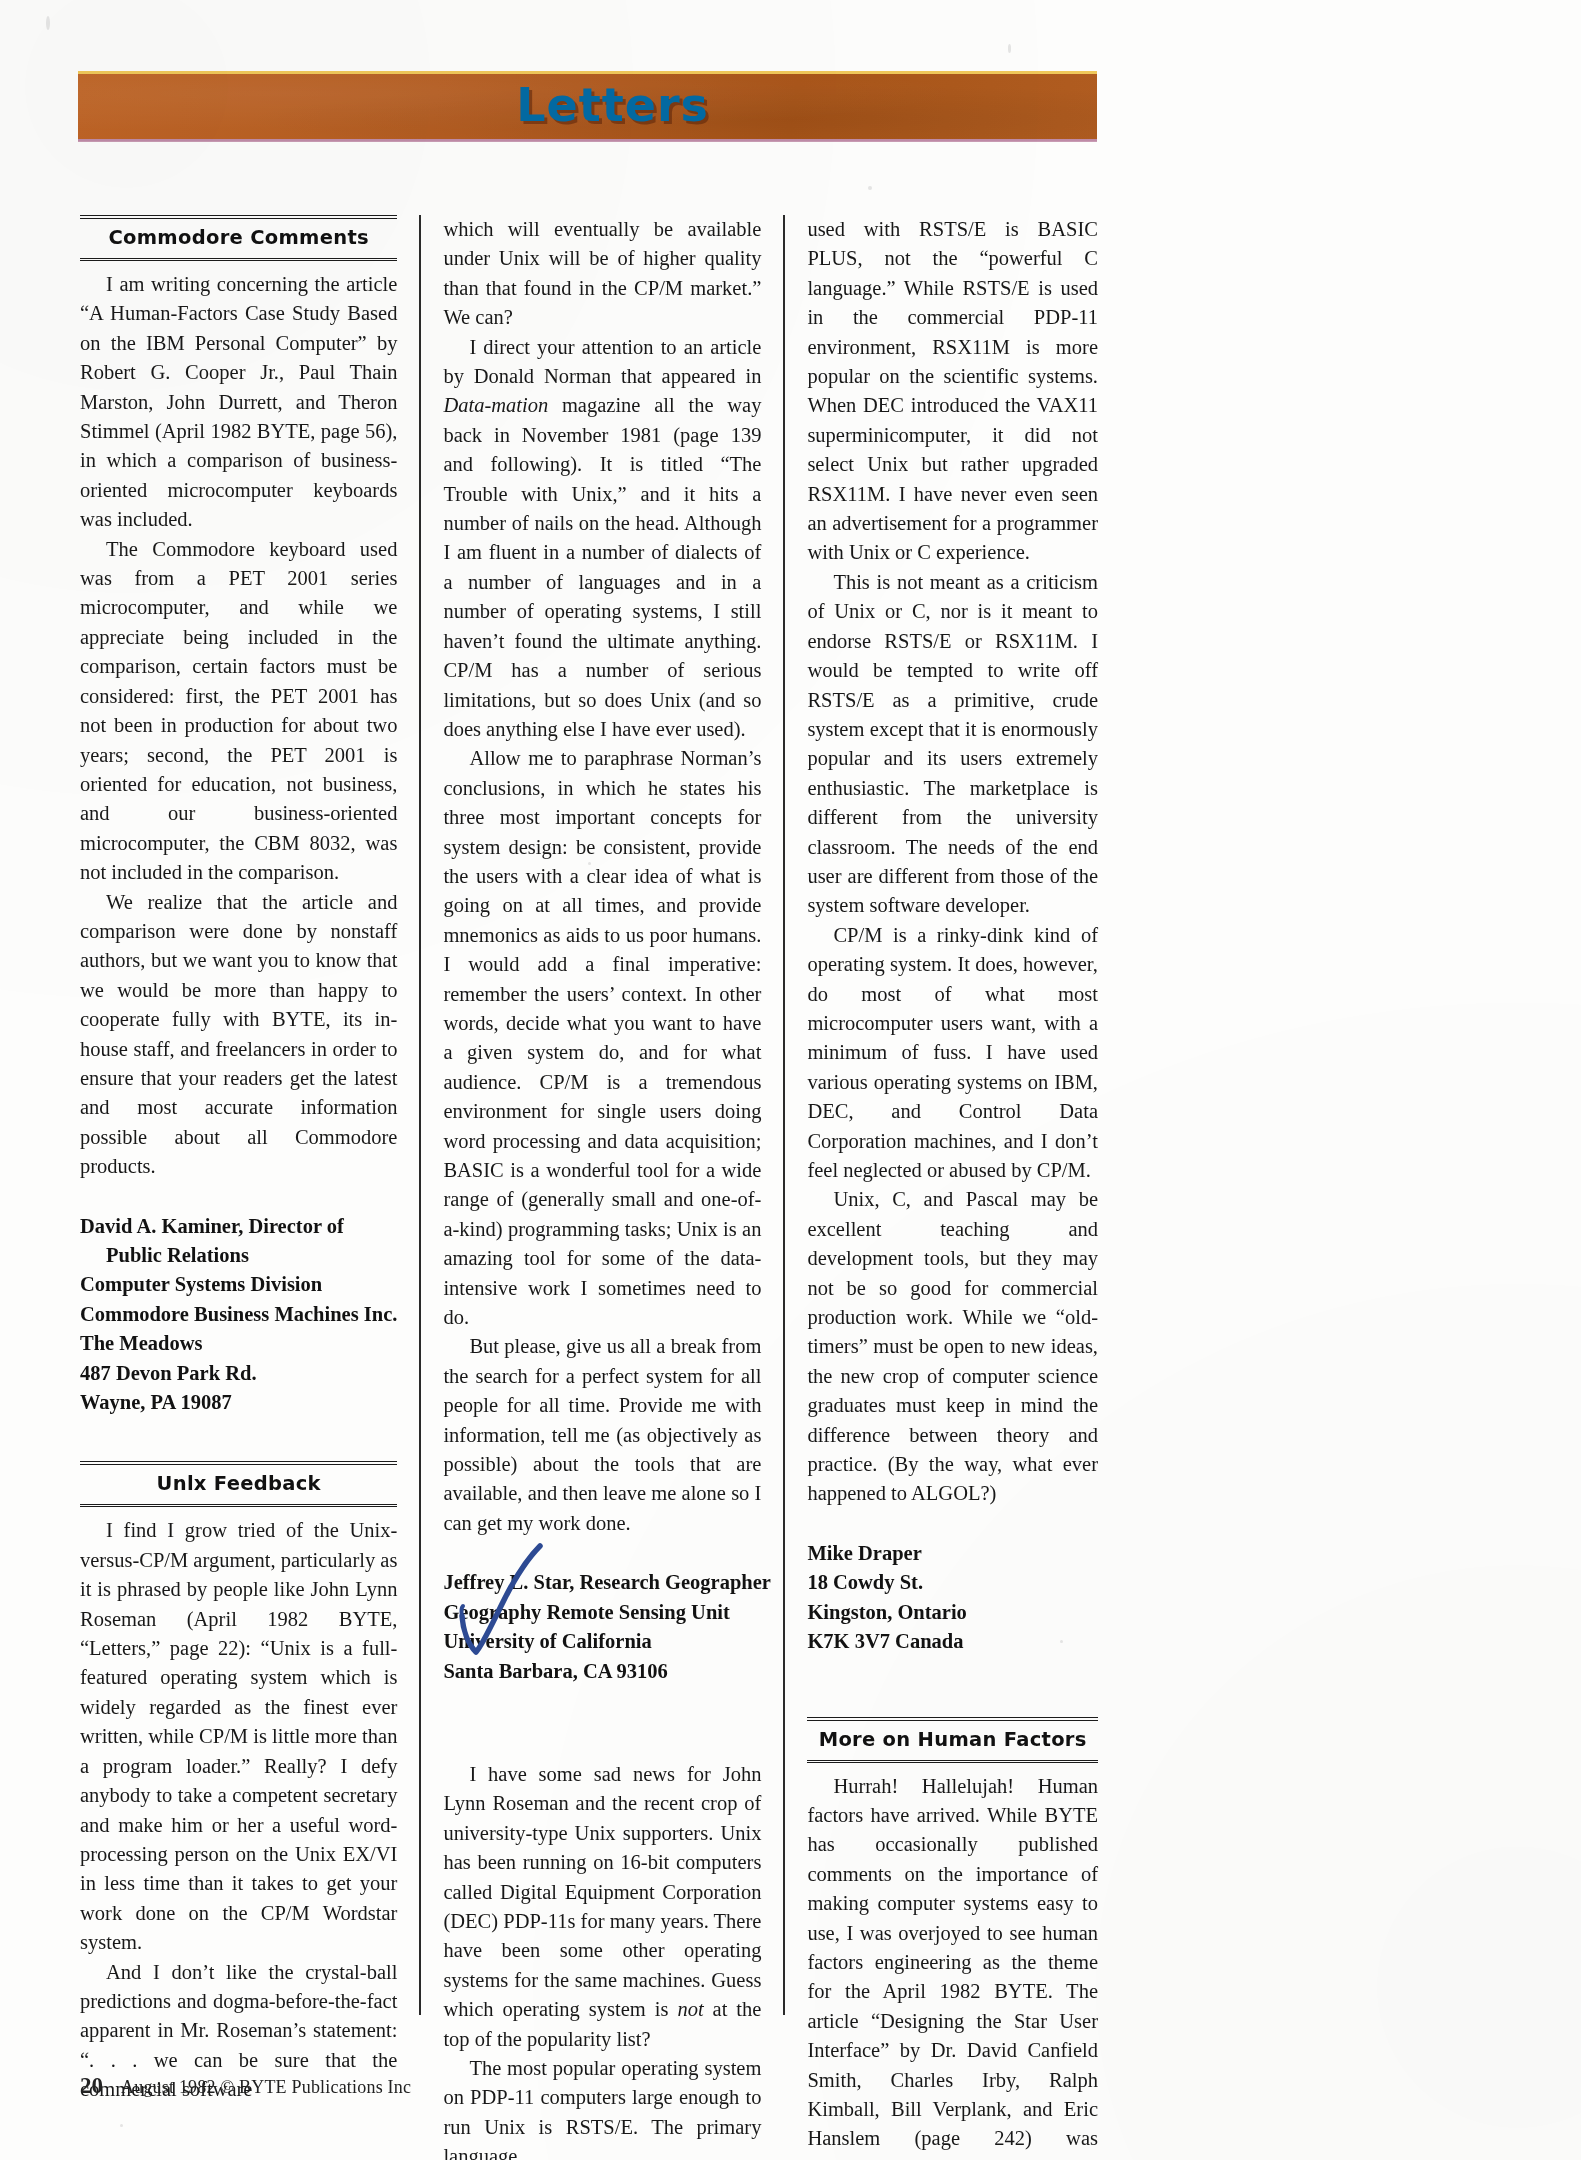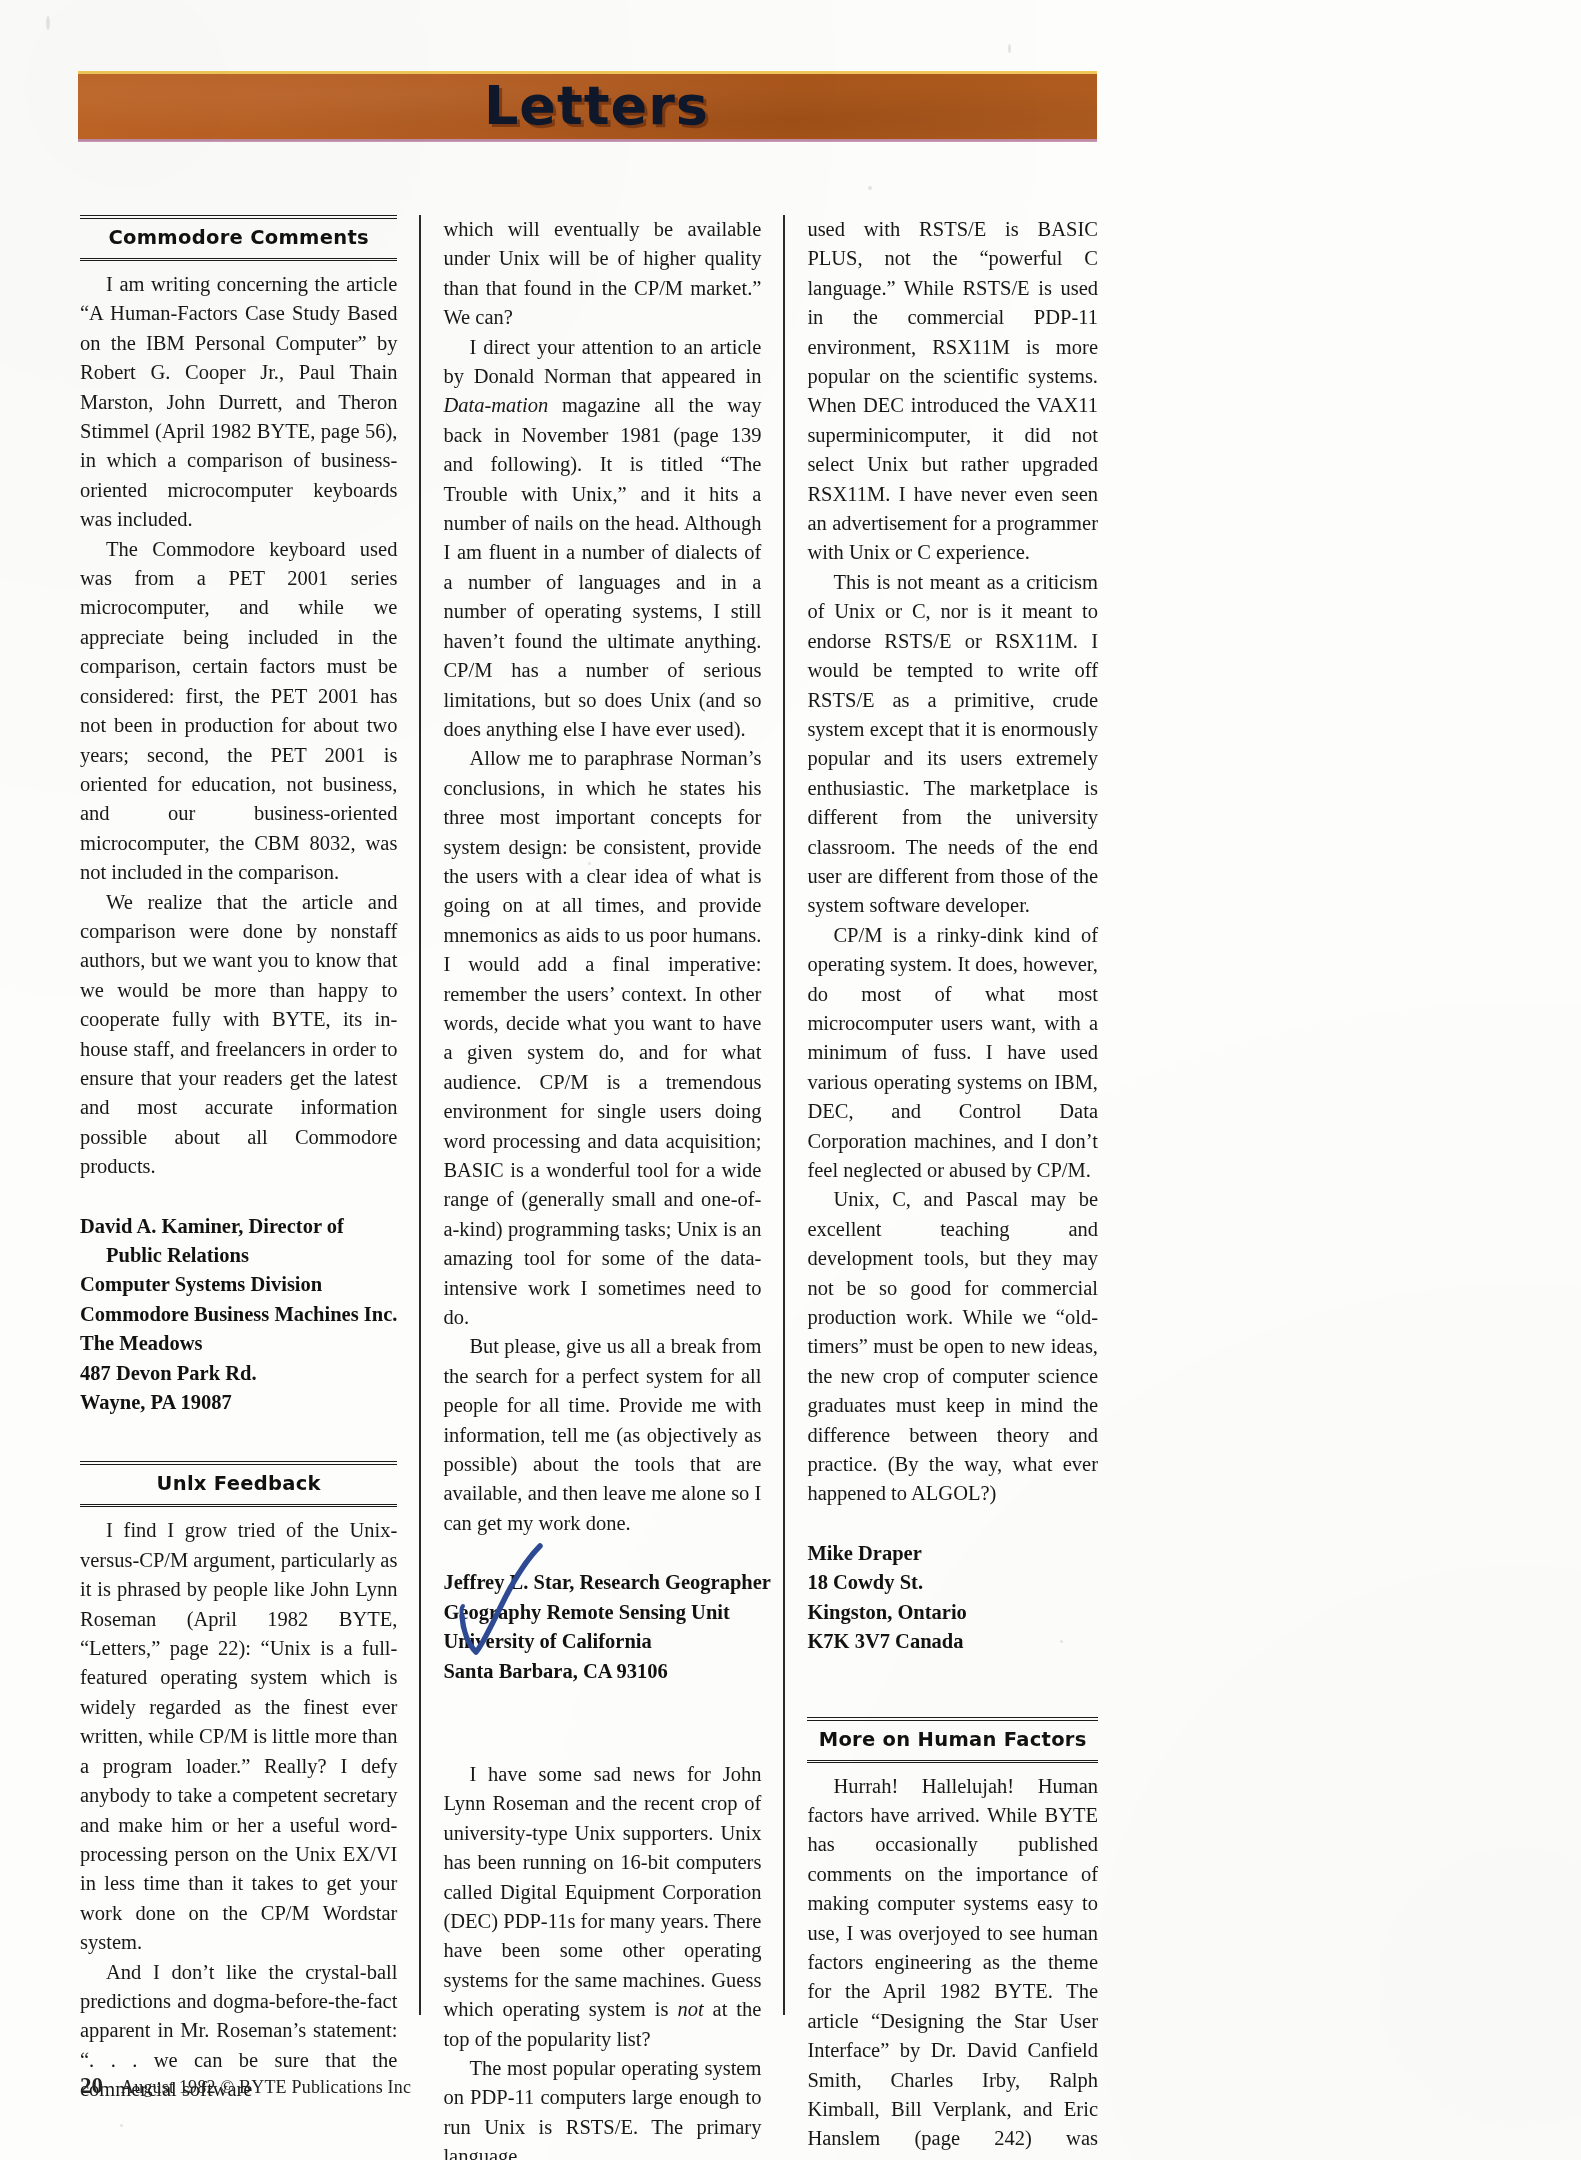--- a/index.html
+++ b/index.html
@@ -53,23 +53,23 @@
     background: #9c4a76;
     opacity: .55;
   }
   .banner-title {
     position: absolute;
     right: 388px;
     top: 50%;
     transform: translateY(-50%);
     font-family: "DejaVu Sans", sans-serif;
     font-weight: bold;
-    font-size: 54px;
+    font-size: 46px;
     letter-spacing: 1px;
-    color: #0f172a;
+    color: #0369a1;
     text-shadow: 3px 3px 0 rgba(90,35,10,0.55);
     z-index: 3;
     white-space: nowrap;
   }
 
   
   .columns {
     position: absolute;
     left: 80px;
     top: 215px;

